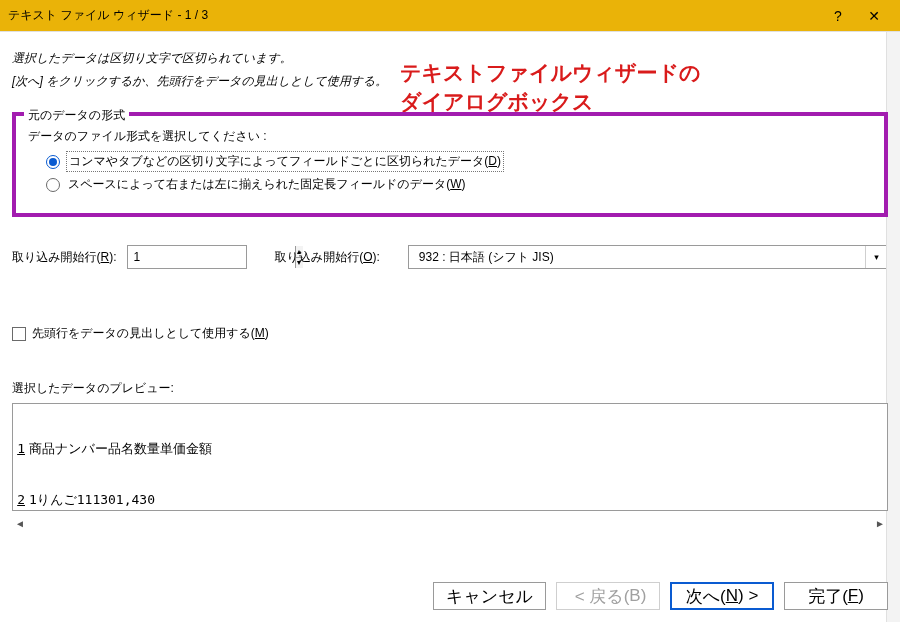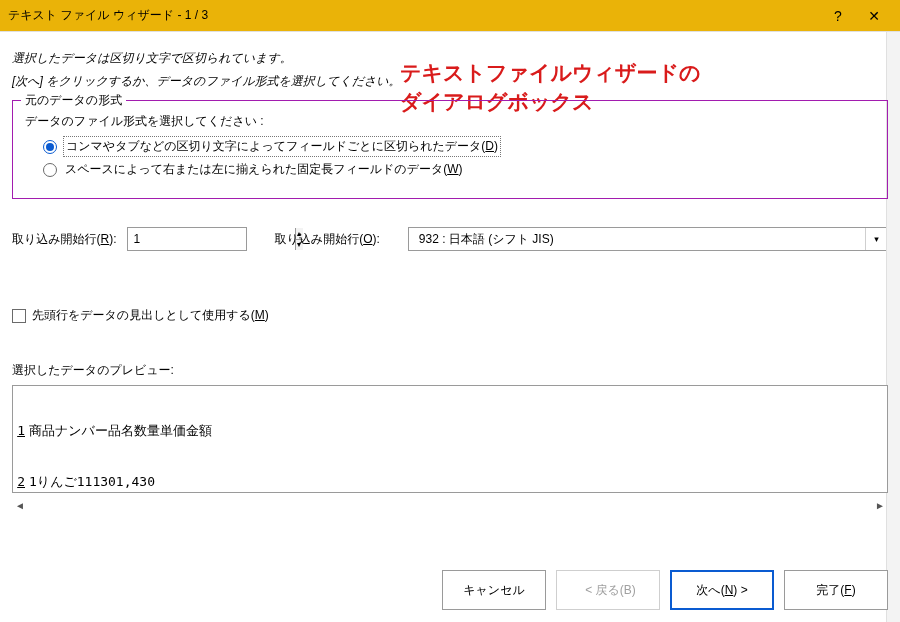--- a/index.html
+++ b/index.html
@@ -41,22 +41,22 @@
     top: 58px;
     left: 400px;
     color: #d91b1b;
     font-weight: bold;
     font-size: 21px;
     line-height: 1.4;
     pointer-events: none;
     white-space: pre;
   }
   .groupbox {
-    border: 1px solid #a21caf;
-    margin-top: 10px;
+    border: 4px solid #a21caf;
+    margin-top: 22px;
     padding: 10px 12px 14px 12px;
     position: relative;
   }
   .groupbox-legend {
     position: absolute;
     top: -9px;
     left: 8px;
     background: #ffffff;
     padding: 0 4px;
     font-size: 12px;
@@ -174,24 +174,24 @@
   .hscroll-track { flex: 1; }
   .footer {
     position: absolute;
     bottom: 12px;
     right: 12px;
     display: flex;
     gap: 10px;
   }
   .btn {
     min-width: 104px;
-    height: 40px;
-    border: 1px solid #9a9a9a;
-    background: #ffffff;
-    font-size: 12px;
+    height: 28px;
+    border: 1px solid #9a9a9a;
+    background: #ffffff;
+    font-size: 17px;
     display: inline-flex; align-items: center; justify-content: center;
     padding: 0 12px;
     cursor: pointer;
   }
   .btn.disabled { color: #a0a0a0; border-color: #cfcfcf; cursor: default; padding-left: 17px; }
   .btn.primary { border: 1px solid #0a5bd1; box-shadow: 0 0 0 1px #0a5bd1 inset; }
   .right-strip {
     position: absolute;
     top: 32px; right: 0; bottom: 0; width: 14px;
     background: #f3f3f3;
@@ -205,21 +205,21 @@
   <div class="titlebar-title">テキスト ファイル ウィザード - 1 / 3</div>
   <div class="titlebar-btn">?</div>
   <div class="titlebar-btn">✕</div>
 </div>
 
 <div class="right-strip"></div>
 
 <div class="content">
 
   <div class="intro-line">選択したデータは区切り文字で区切られています。</div>
-  <div class="intro-line">[次へ] をクリックするか、データのファイル形式を選択してください。</div>
+  <div class="intro-line">[次へ] をクリックするか、先頭行をデータの見出しとして使用する。</div>
 
   <div class="annotation"><span>テキストファイルウィザードの</span>
 <span>ダイアログボックス</span></div>
 
   <div class="groupbox">
     <div class="groupbox-legend">元のデータの形式</div>
     <div class="group-instruction">データのファイル形式を選択してください :</div>
 
     <div class="radio-row selected">
       <span class="radio checked"></span>

